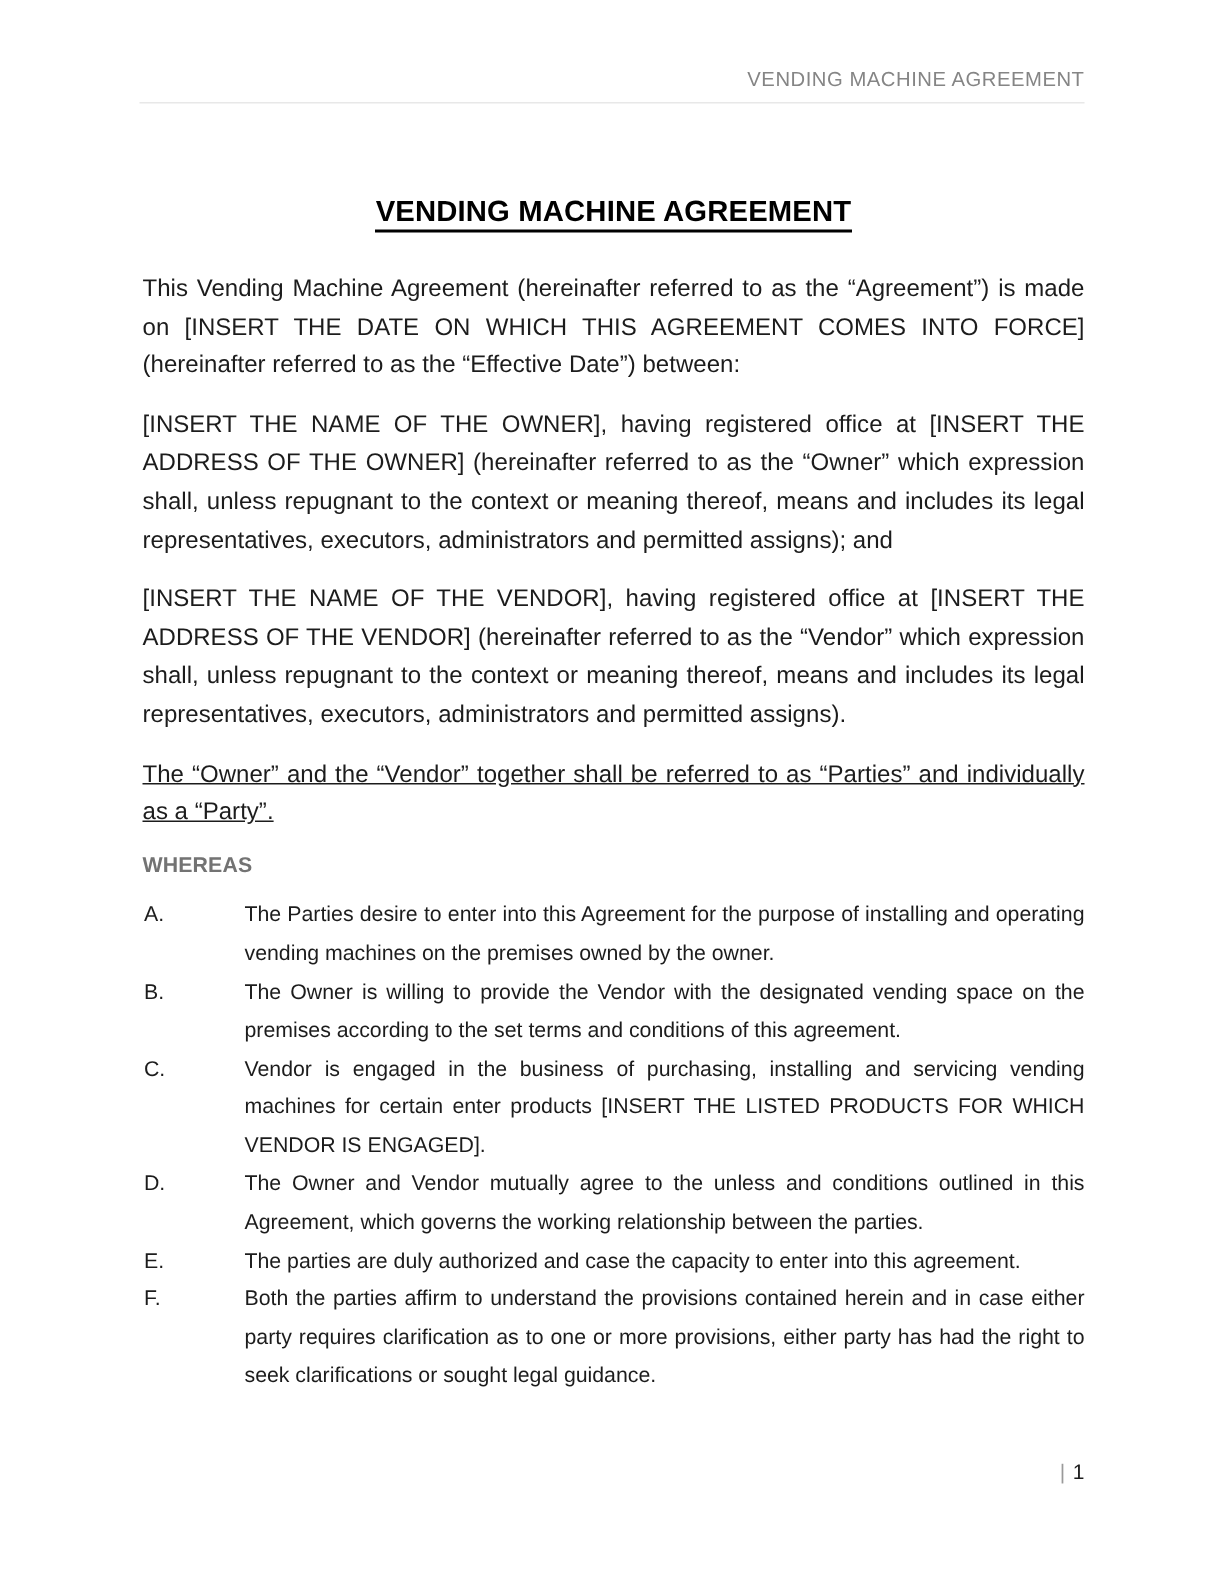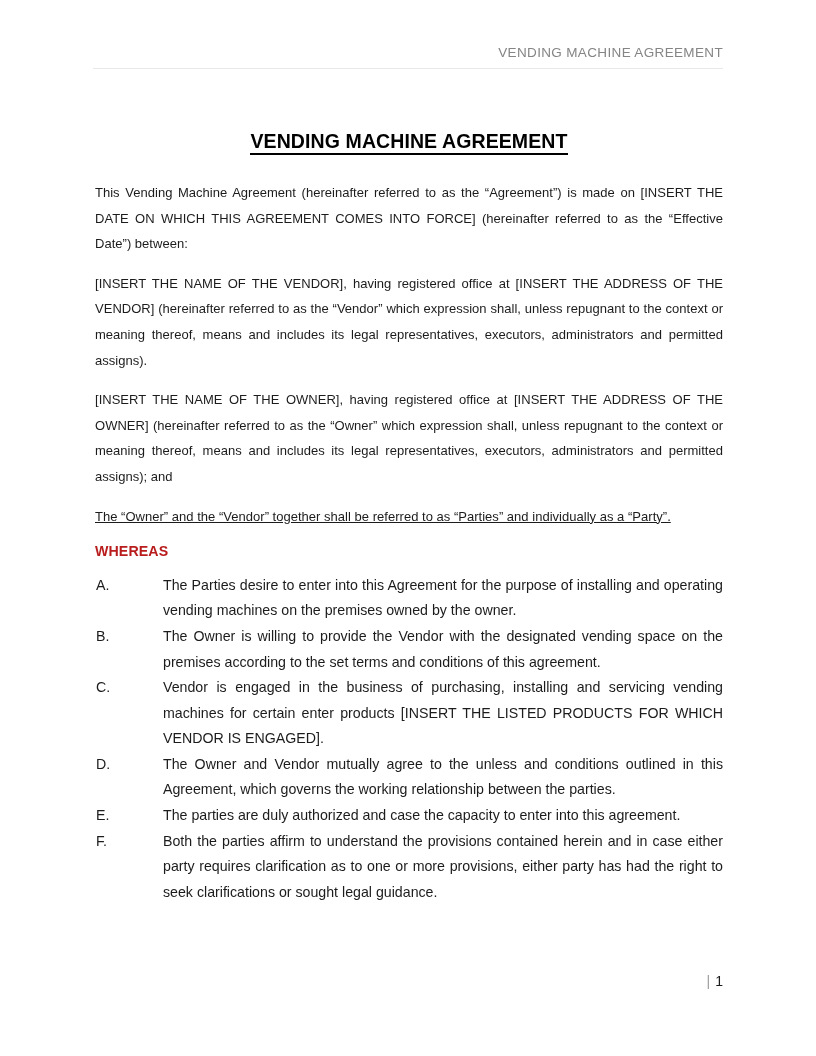--- a/index.html
+++ b/index.html
@@ -58,33 +58,33 @@
     line-height: 26px;
   }
   .doc-title span {
     border-bottom: 2px solid #000000;
     padding-bottom: 1px;
   }
 
   
   .para {
     text-align: justify;
-    font-size: 13px;
+    font-size: 16px;
     line-height: 25.6px;
     color: #1c1c1c;
     margin: 0 0 14px 0;
     letter-spacing: 0.02px;
   }
   .para:last-of-type { margin-bottom: 0; text-decoration: underline; }
 
   .section-heading {
     font-size: 14.2px;
     line-height: 25.6px;
     font-weight: bold;
-    color: #b91c1c;
+    color: #737373;
     margin: 10px 0 8px 0;
     letter-spacing: 0.1px;
   }
 
   
   .lettered-list {
     margin: 0;
     padding: 0;
     list-style: none;
   }
@@ -136,22 +136,22 @@
   <div class="doc-header">
     <div class="doc-header-text">VENDING MACHINE AGREEMENT</div>
     <div class="doc-header-rule"></div>
   </div>
 
   <div class="doc-body">
 
     <h1 class="doc-title"><span>VENDING MACHINE AGREEMENT</span></h1>
 
     <p class="para">This Vending Machine Agreement (hereinafter referred to as the “Agreement”) is made on [INSERT THE DATE ON WHICH THIS AGREEMENT COMES INTO FORCE] (hereinafter referred to as the “Effective Date”) between:</p>
+    <p class="para">[INSERT THE NAME OF THE OWNER], having registered office at [INSERT THE ADDRESS OF THE OWNER] (hereinafter referred to as the “Owner” which expression shall, unless repugnant to the context or meaning thereof, means and includes its legal representatives, executors, administrators and permitted assigns); and</p>
     <p class="para">[INSERT THE NAME OF THE VENDOR], having registered office at [INSERT THE ADDRESS OF THE VENDOR] (hereinafter referred to as the “Vendor” which expression shall, unless repugnant to the context or meaning thereof, means and includes its legal representatives, executors, administrators and permitted assigns).</p>
-    <p class="para">[INSERT THE NAME OF THE OWNER], having registered office at [INSERT THE ADDRESS OF THE OWNER] (hereinafter referred to as the “Owner” which expression shall, unless repugnant to the context or meaning thereof, means and includes its legal representatives, executors, administrators and permitted assigns); and</p>
     <p class="para">The “Owner” and the “Vendor” together shall be referred to as “Parties” and individually as a “Party”.</p>
 
     <div class="section-heading">WHEREAS</div>
 
     <ol class="lettered-list">
       <li class="list-item">
         <span class="list-marker">A.</span>
         <span class="list-text">The Parties desire to enter into this Agreement for the purpose of installing and operating vending machines on the premises owned by the owner.</span>
       </li>
       <li class="list-item">

